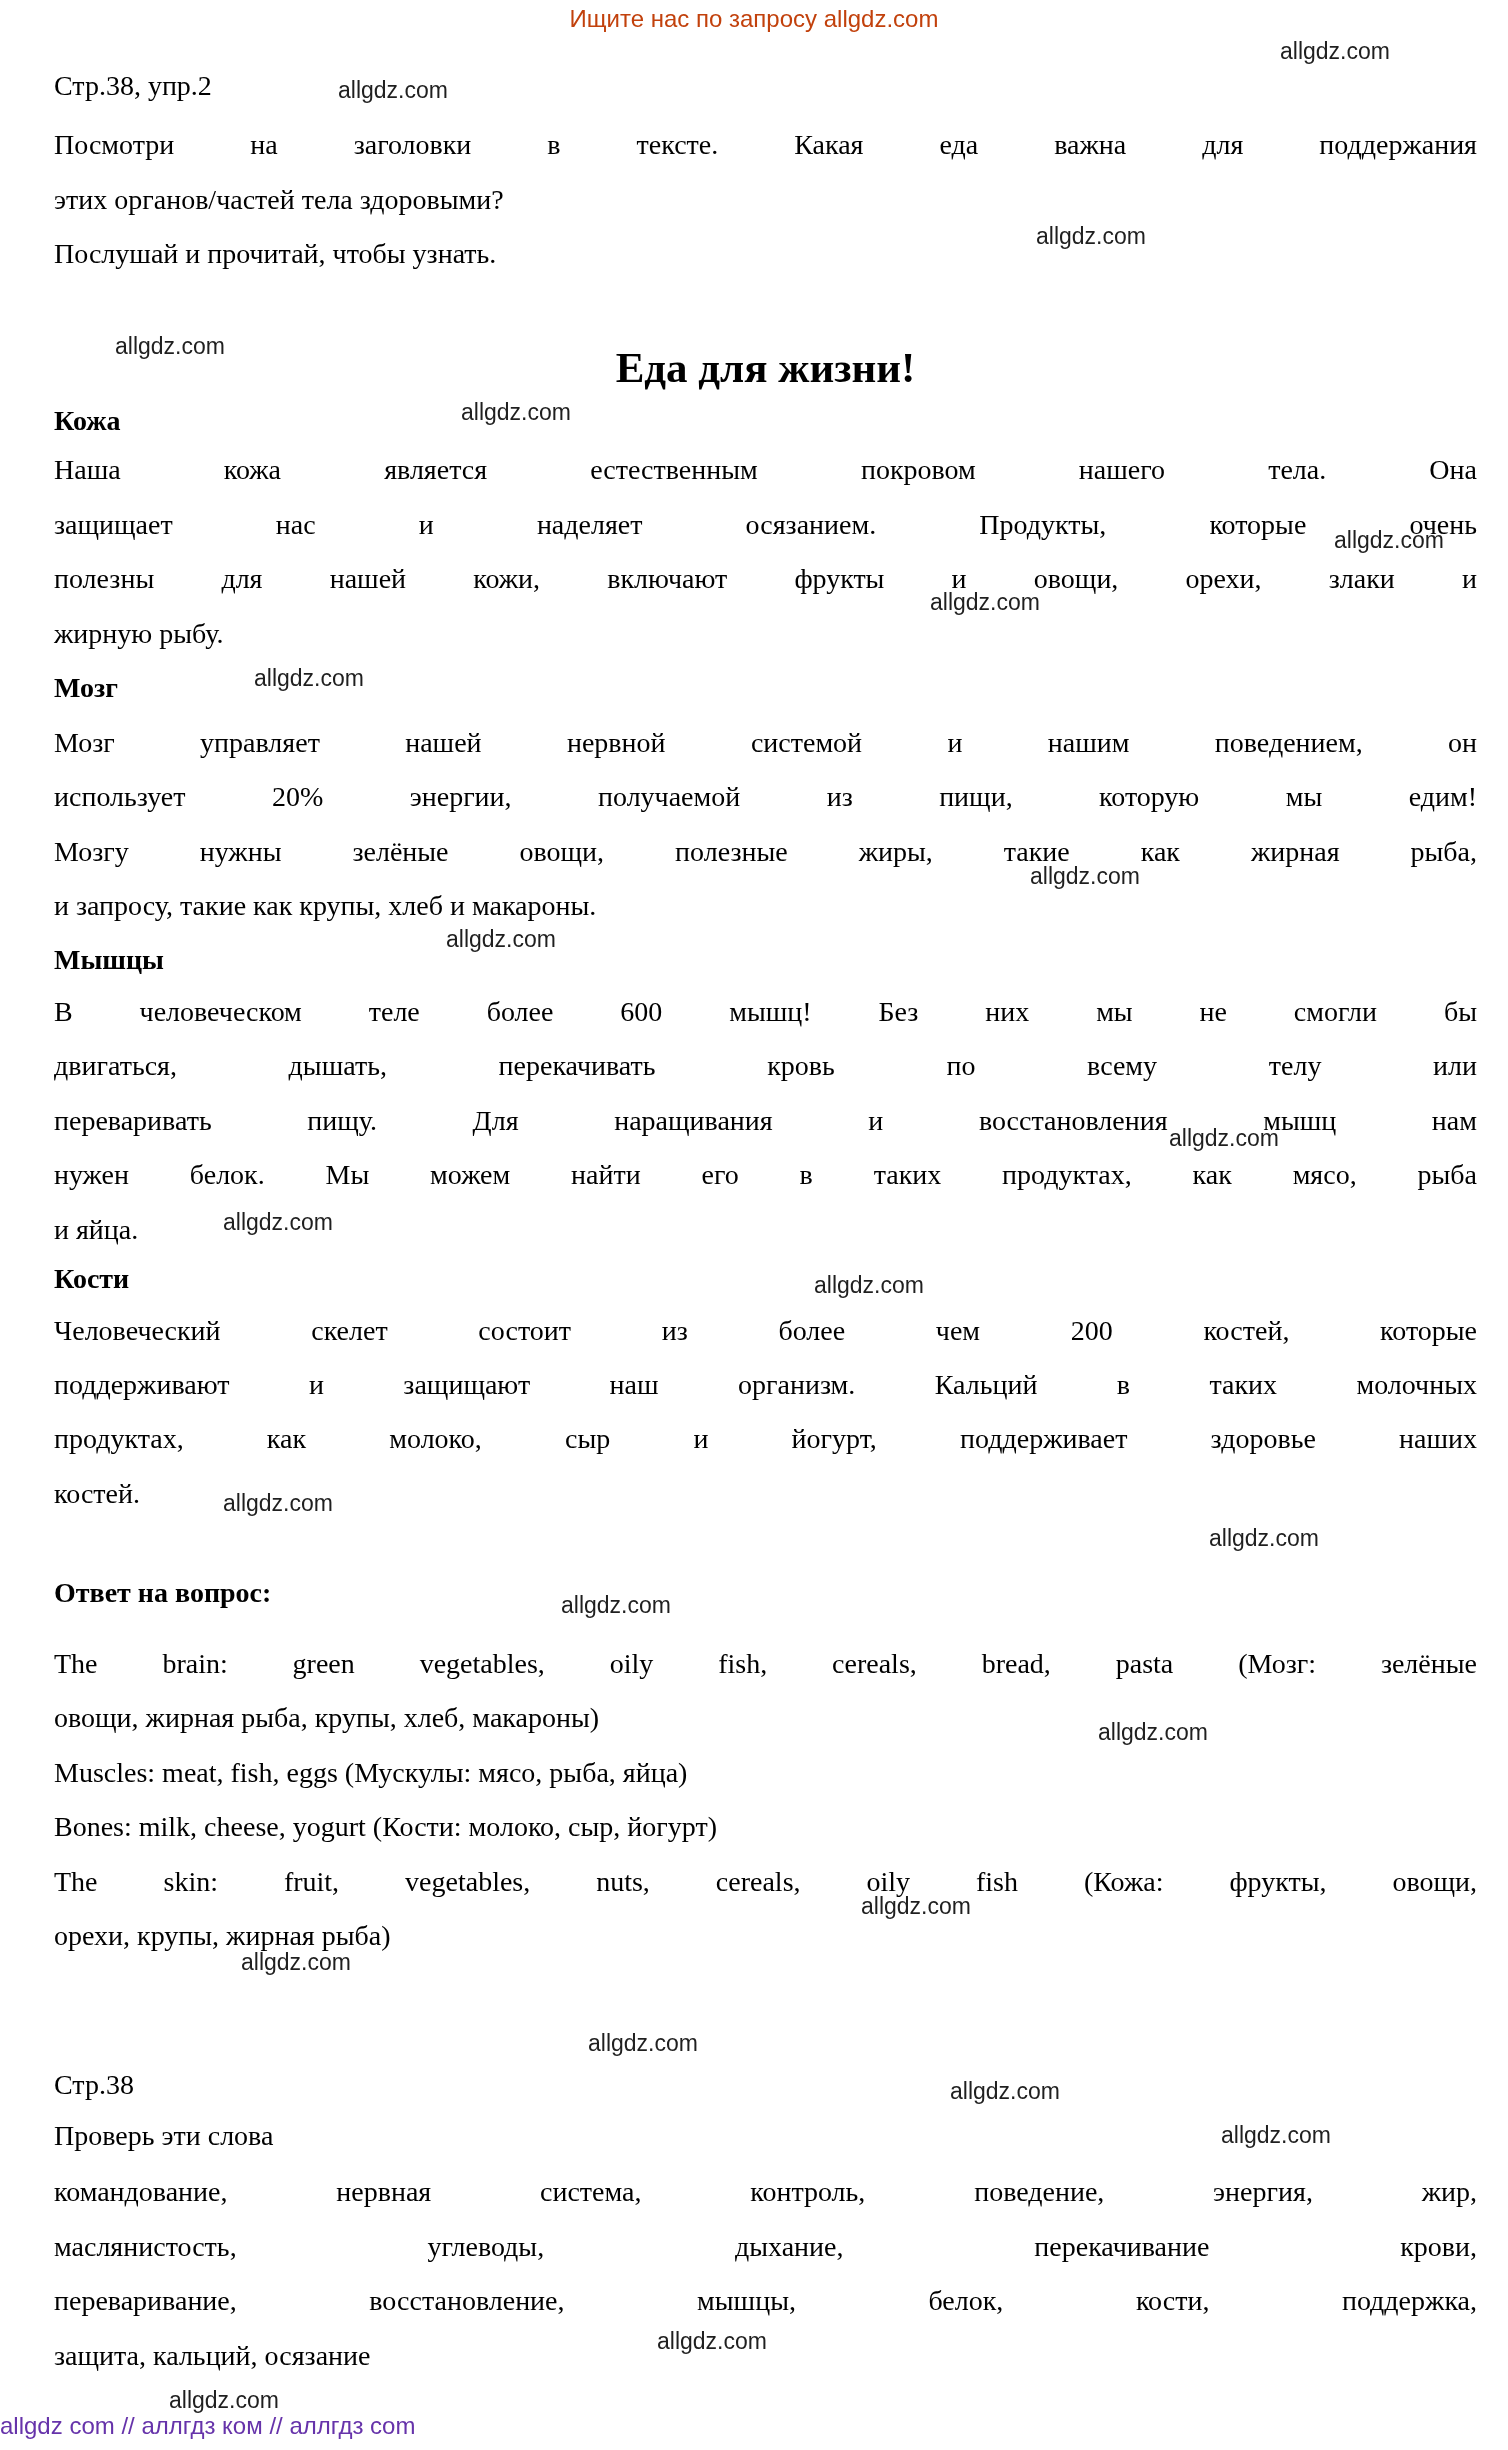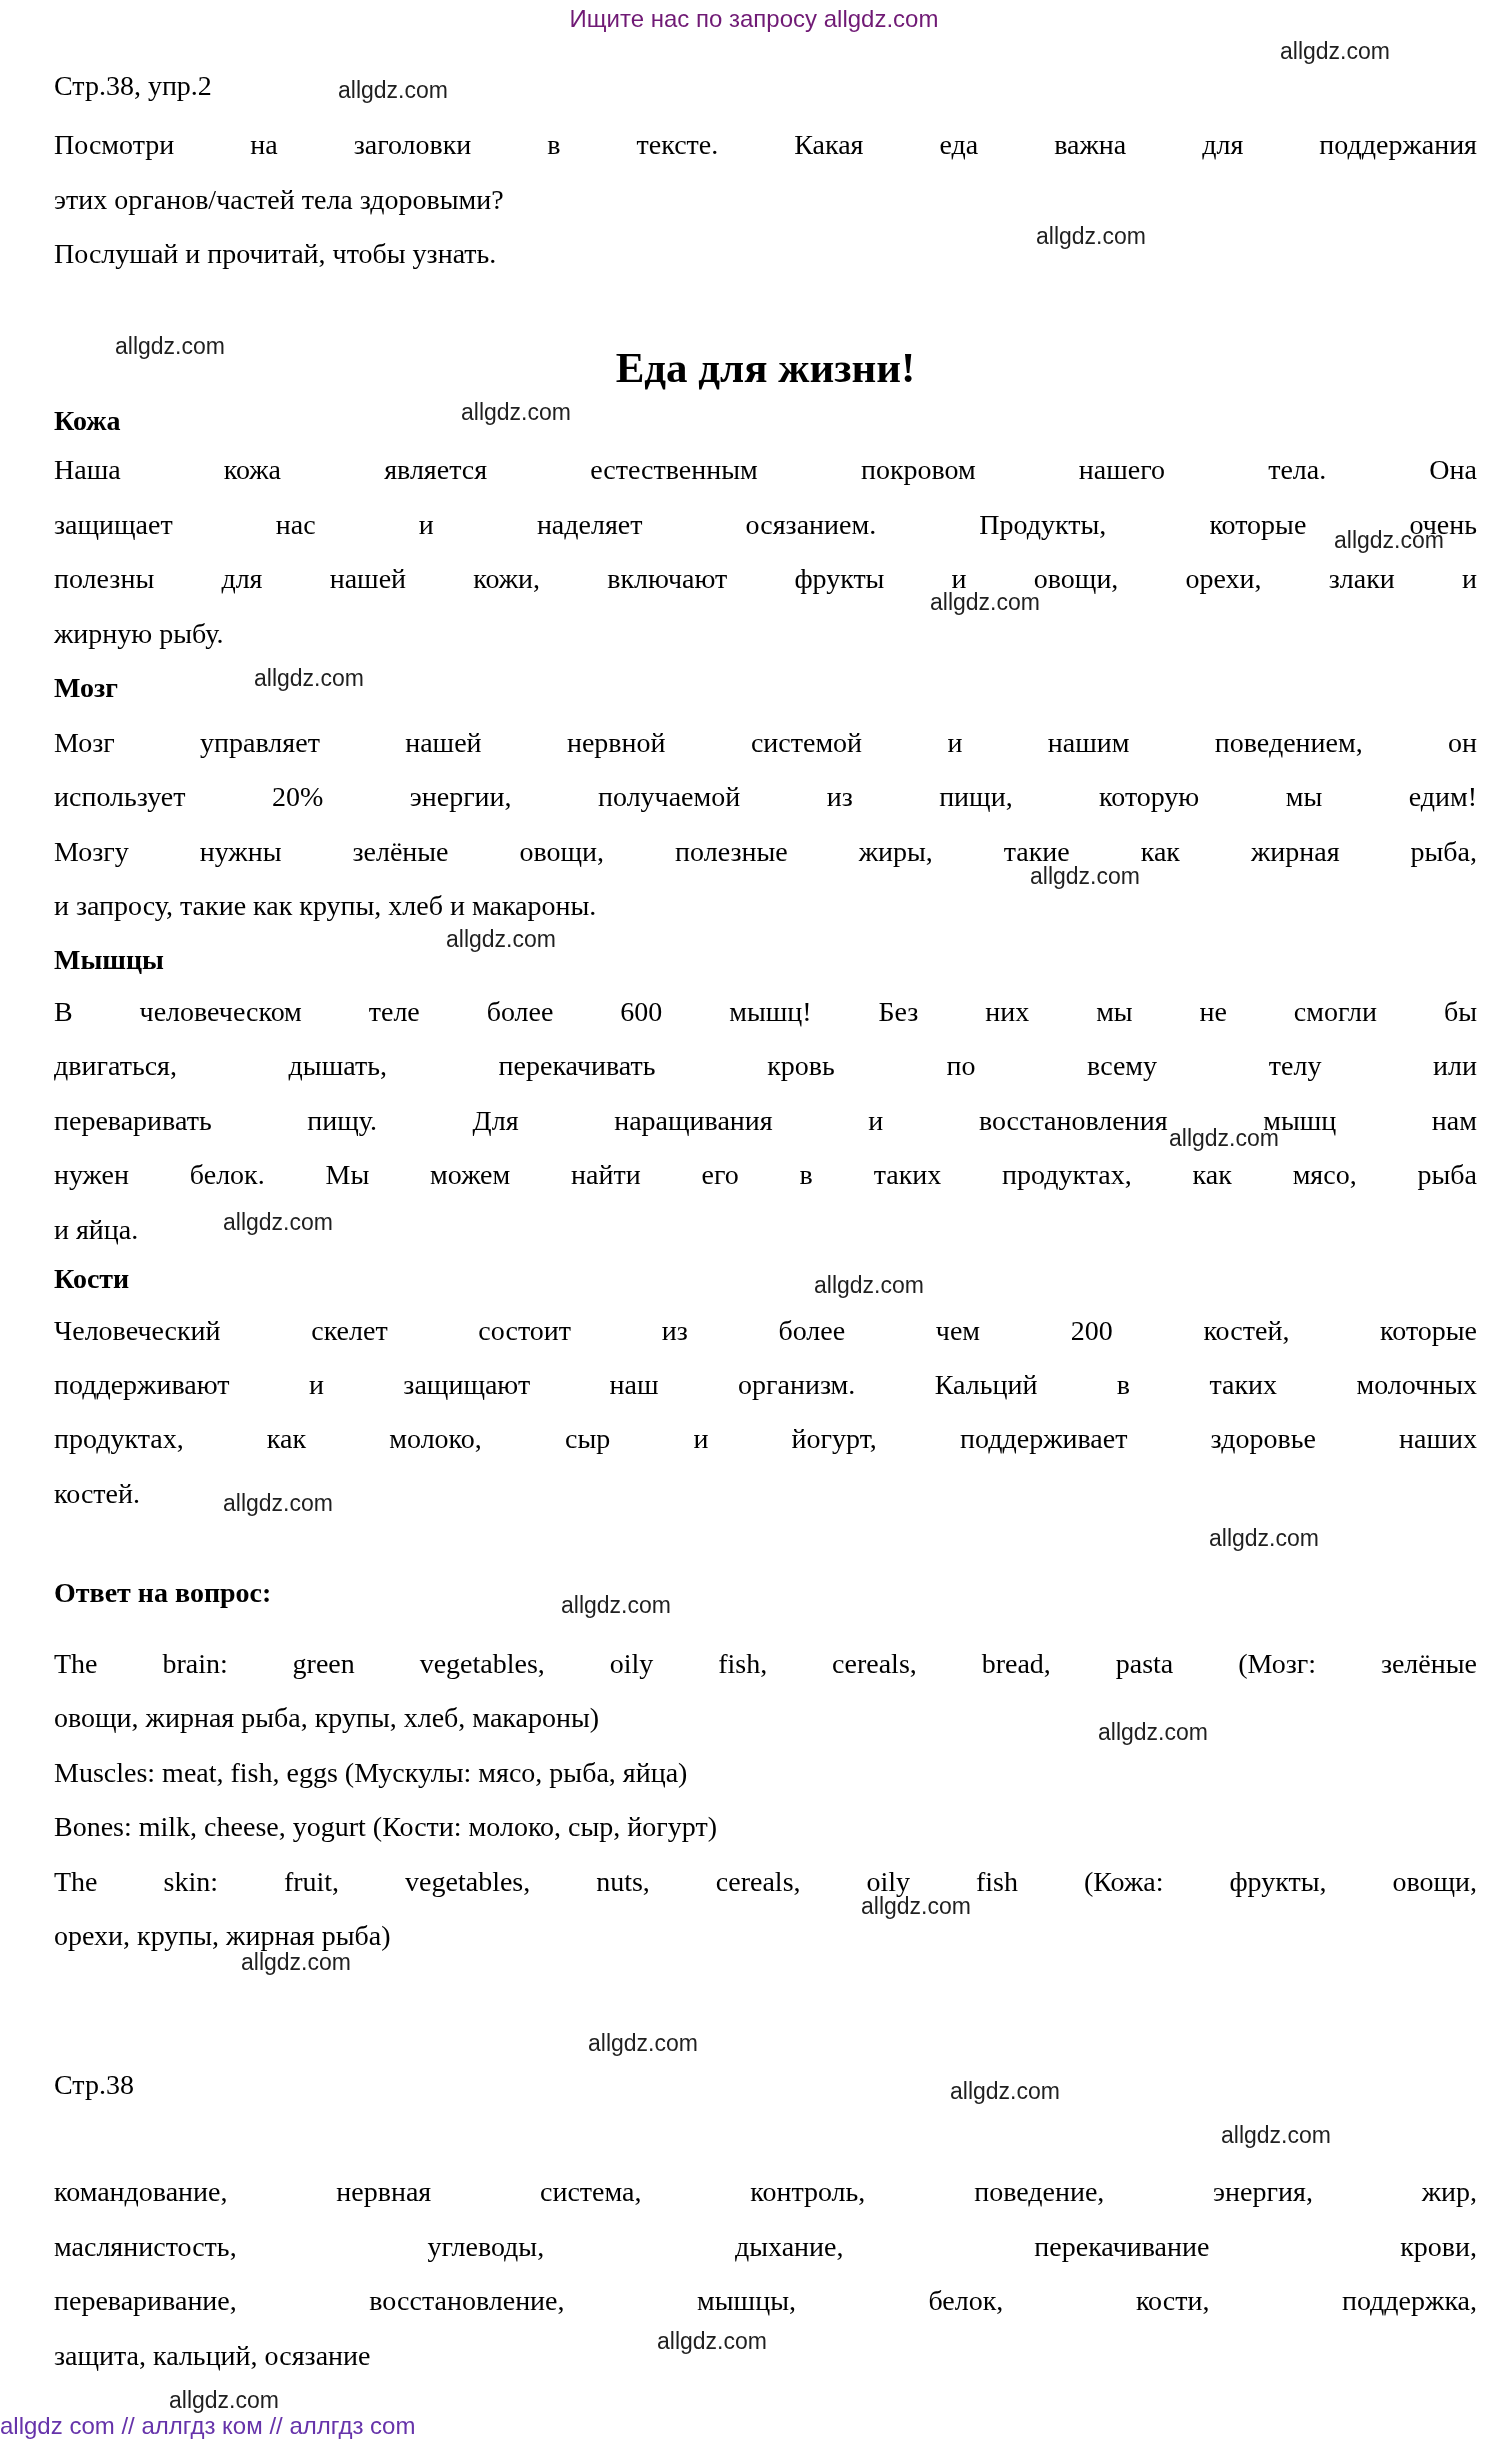--- a/index.html
+++ b/index.html
@@ -54,21 +54,21 @@
     font-family: "Liberation Sans", sans-serif;
     font-size: 24px;
     white-space: nowrap;
   }
 </style>
 </head>
 <body>
 
 <div class="page">
 
-  <div class="banner" style="color: #701a75;">Ищите нас по запросу allgdz.com</div>
+  <div class="banner" style="color: #c2410c;">Ищите нас по запросу allgdz.com</div>
 
   <div class="line nw" style="top:61px">Стр.38, упр.2</div>
   <div class="line just" style="top:120px">Посмотри на заголовки в тексте. Какая еда важна для поддержания</div>
   <div class="line nw" style="top:175px">этих органов/частей тела здоровыми?</div>
   <div class="line nw" style="top:229px">Послушай и прочитай, чтобы узнать.</div>
 
   <div class="line title" style="top:343px">Еда для жизни!</div>
 
   <div class="line nw heading" style="top:396px">Кожа</div>
   <div class="line just" style="top:445px">Наша кожа является естественным покровом нашего тела. Она</div>
@@ -97,20 +97,21 @@
 
   <div class="line nw heading" style="top:1568px">Ответ на вопрос:</div>
   <div class="line just" style="top:1639px">The brain: green vegetables, oily fish, cereals, bread, pasta (Мозг: зелёные</div>
   <div class="line nw" style="top:1693px">овощи, жирная рыба, крупы, хлеб, макароны)</div>
   <div class="line nw" style="top:1748px">Muscles: meat, fish, eggs (Мускулы: мясо, рыба, яйца)</div>
   <div class="line nw" style="top:1802px">Bones: milk, cheese, yogurt (Кости: молоко, сыр, йогурт)</div>
   <div class="line just" style="top:1857px">The skin: fruit, vegetables, nuts, cereals, oily fish (Кожа: фрукты, овощи,</div>
   <div class="line nw" style="top:1911px">орехи, крупы, жирная рыба)</div>
 
   <div class="line nw" style="top:2060px">Стр.38</div>
+  <div class="line nw" style="top:2111px">Проверь эти слова</div>
   <div class="line just" style="top:2167px">командование, нервная система, контроль, поведение, энергия, жир,</div>
   <div class="line just" style="top:2222px">маслянистость, углеводы, дыхание, перекачивание крови,</div>
   <div class="line just" style="top:2276px">переваривание, восстановление, мышцы, белок, кости, поддержка,</div>
   <div class="line nw" style="top:2331px">защита, кальций, осязание</div>
 
   <div>
       <span class="wm" style="left: 338px; top: 77px; color: rgb(31, 31, 31);">allgdz.com</span>
       <span class="wm" style="left: 1280px; top: 38px; color: rgb(31, 31, 31);">allgdz.com</span>
       <span class="wm" style="left: 1036px; top: 223px; color: rgb(31, 31, 31);">allgdz.com</span>
       <span class="wm" style="left: 115px; top: 333px; color: rgb(31, 31, 31);">allgdz.com</span>

